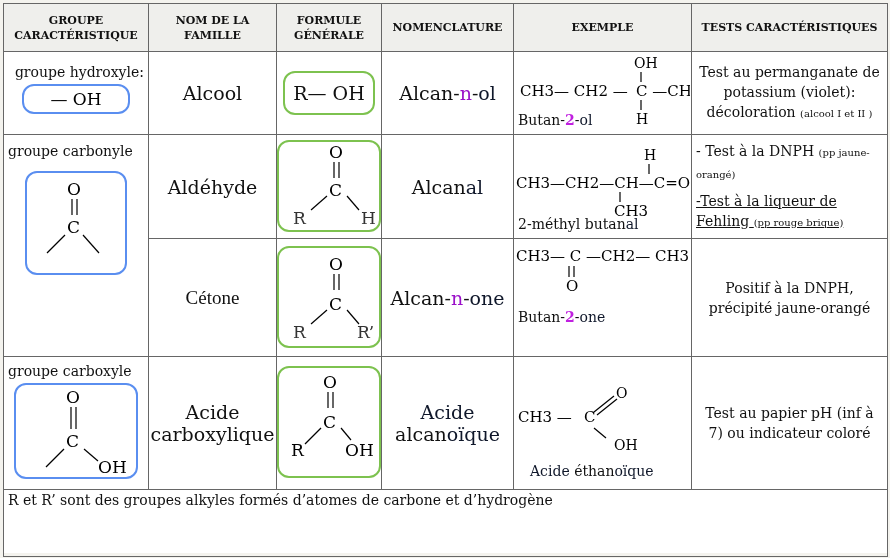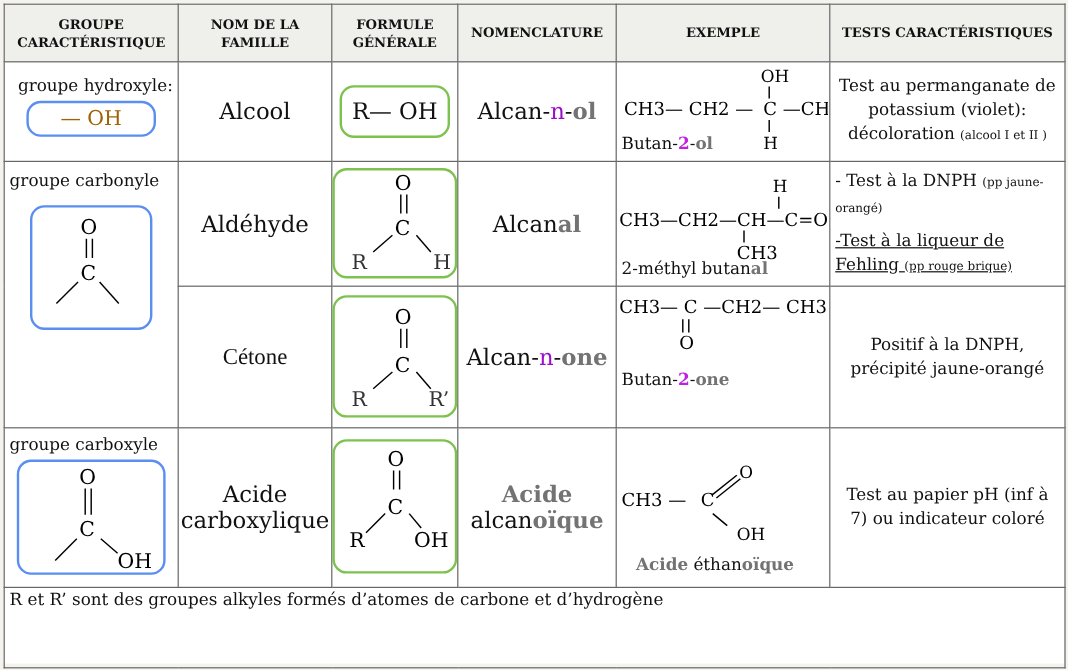--- a/index.html
+++ b/index.html
@@ -9,21 +9,21 @@
   td, th { border:1.5px solid #666; padding:0; vertical-align:middle; text-align:center; }
   th { background:#efefec; font-size:11px; font-weight:bold; height:47px; line-height:15px; }
   .r1 td { height:80px; }
   .r2 td.h { height:103px; }
   .r3 td.h { height:117px;font-family:Liberation Serif, serif; }
   .r4 td { height:132px; }
   .foot td { height:62px; text-align:left; vertical-align:top; font-size:14px; padding:2px 4px; }
   .big { font-size:19px; }
   .med { font-size:15px; }
   .small { font-size:10px; }
-  .green { color:#737373; font-weight:bold; }
+  .green { color:#0f172a; font-weight:normal; }
   .purple { color:#9a10c8; }
   .magenta { color:#c020e0; font-weight:bold; }
   .boxg { display:inline-block; border:2px solid #7dc24f; border-radius:12px; }
   .boxb { display:inline-block; border:2px solid #5a8ef0; border-radius:12px; }
   .lbl { font-size:14px; text-align:left; padding:4px 4px; }
   .ex { text-align:left; position:relative; }
   .tests { font-size:14px; line-height:20px; padding:0 4px; }
   svg text { font-family:"DejaVu Serif", serif; }
 </style>
 </head>
@@ -45,21 +45,21 @@
     <th><span>NOM DE LA</span><br><span>FAMILLE</span></th>
     <th><span>FORMULE</span><br><span>GÉNÉRALE</span></th>
     <th>NOMENCLATURE</th>
     <th>EXEMPLE</th>
     <th>TESTS CARACTÉRISTIQUES</th>
   </tr>
 
   <tr class="r1">
     <td style="vertical-align:top;">
       <div class="lbl" style="text-align:right;padding-top:12px;">groupe hydroxyle:</div>
-      <div class="boxb med" style="width:104px;height:26px;line-height:26px;font-size:17px;color:#a16207;">— OH</div>
+      <div class="boxb med" style="width:104px;height:26px;line-height:26px;font-size:17px;color:#000000;">— OH</div>
     </td>
     <td class="big">Alcool</td>
     <td>
       <div class="boxg big" style="width:88px;height:40px;line-height:40px;">R— OH</div>
     </td>
     <td class="big">
       <span>Alcan-</span><span class="purple">n</span><span>-</span><span class="green">ol</span>
     </td>
     <td class="ex">
       <svg width="176" height="78" viewBox="0 0 176 78">

